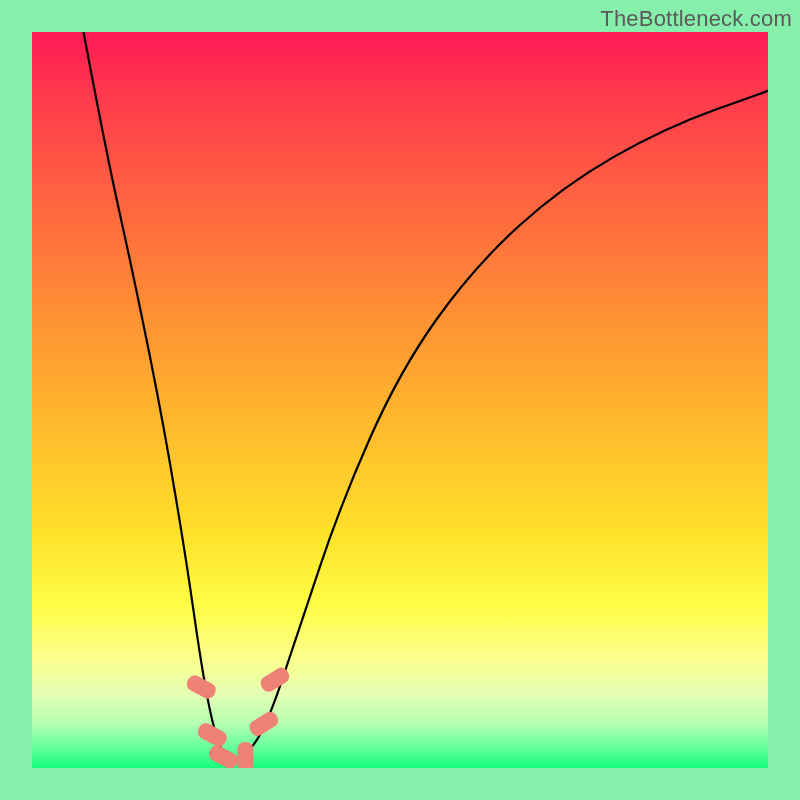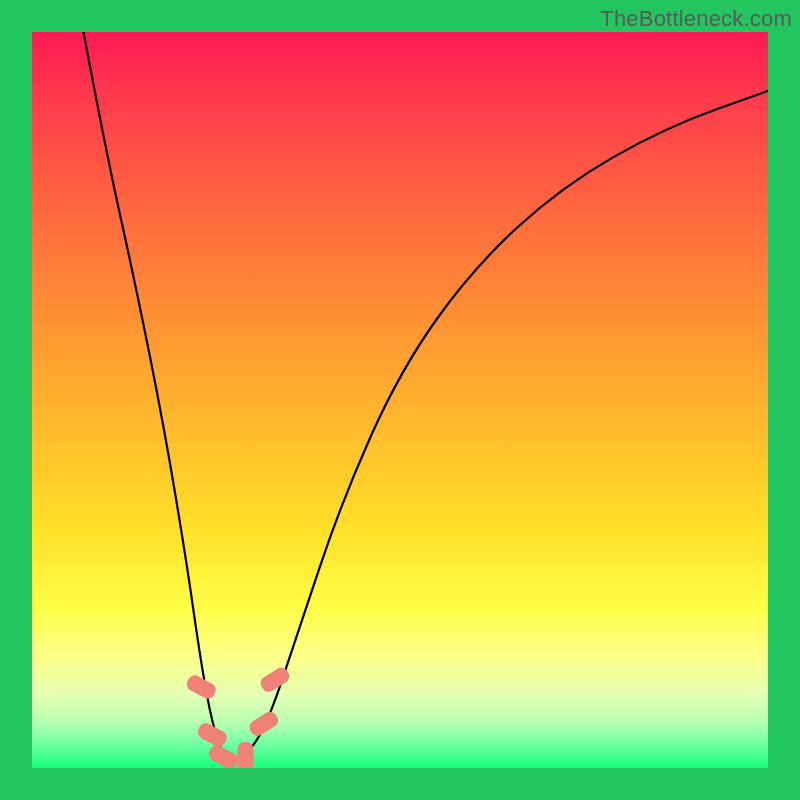--- a/index.html
+++ b/index.html
@@ -10,21 +10,21 @@
     background: #000;
     overflow: hidden;
     font-family: Arial, Helvetica, sans-serif;
   }
   .frame {
     position: absolute;
     top: 0;
     left: 0;
     width: 800px;
     height: 800px;
-    background: #22c55e;
+    background: #86efac;
   }
   .plot-area {
     position: absolute;
     top: 32px;
     left: 32px;
     width: 736px;
     height: 736px;
     overflow: hidden;
   }
   .gradient-bg {

